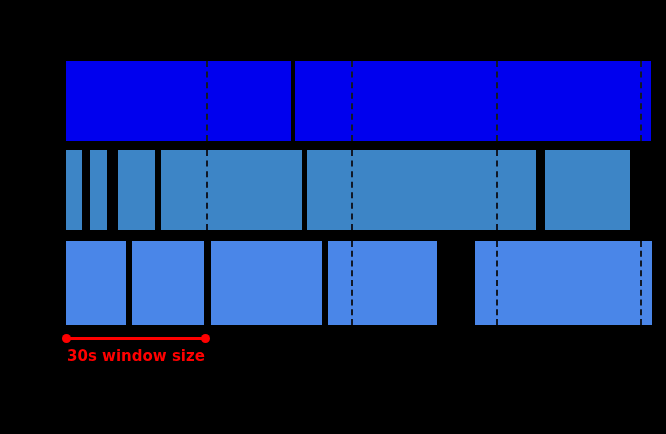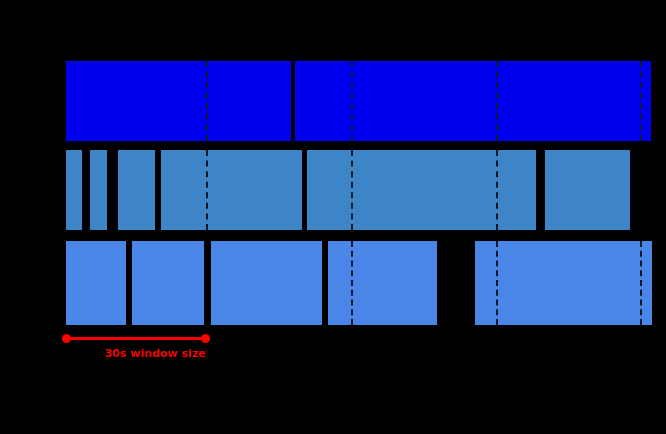--- a/index.html
+++ b/index.html
@@ -42,24 +42,24 @@
     top:50%;
     width:9px;height:9px;margin-top:-4.5px;
     border-radius:50%;
     background:#ff0000;
   }
   .bracket .cap.l{left:-4px;}
   .bracket .cap.r{right:-4px;}
   .bracket-label{
     position:absolute;
     color:#ff0000;
-    font-size:11px;
+    font-size:15px;
     font-weight:bold;
     white-space:nowrap;
-    text-align:right;
+    text-align:center;
   }
 </style>
 </head>
 <body>
 
 <div id="stage">
 
   <div class="plot">
 
     <div id="rows-host">

